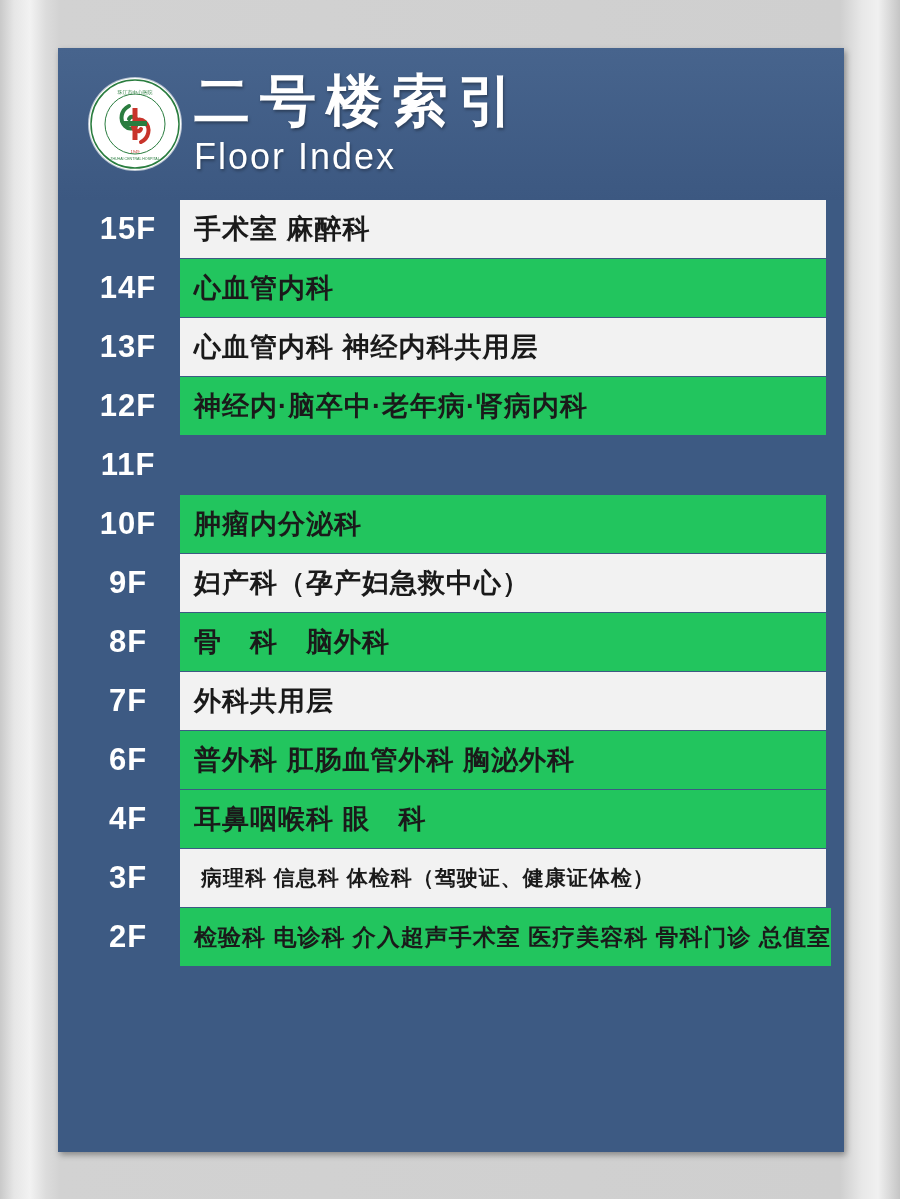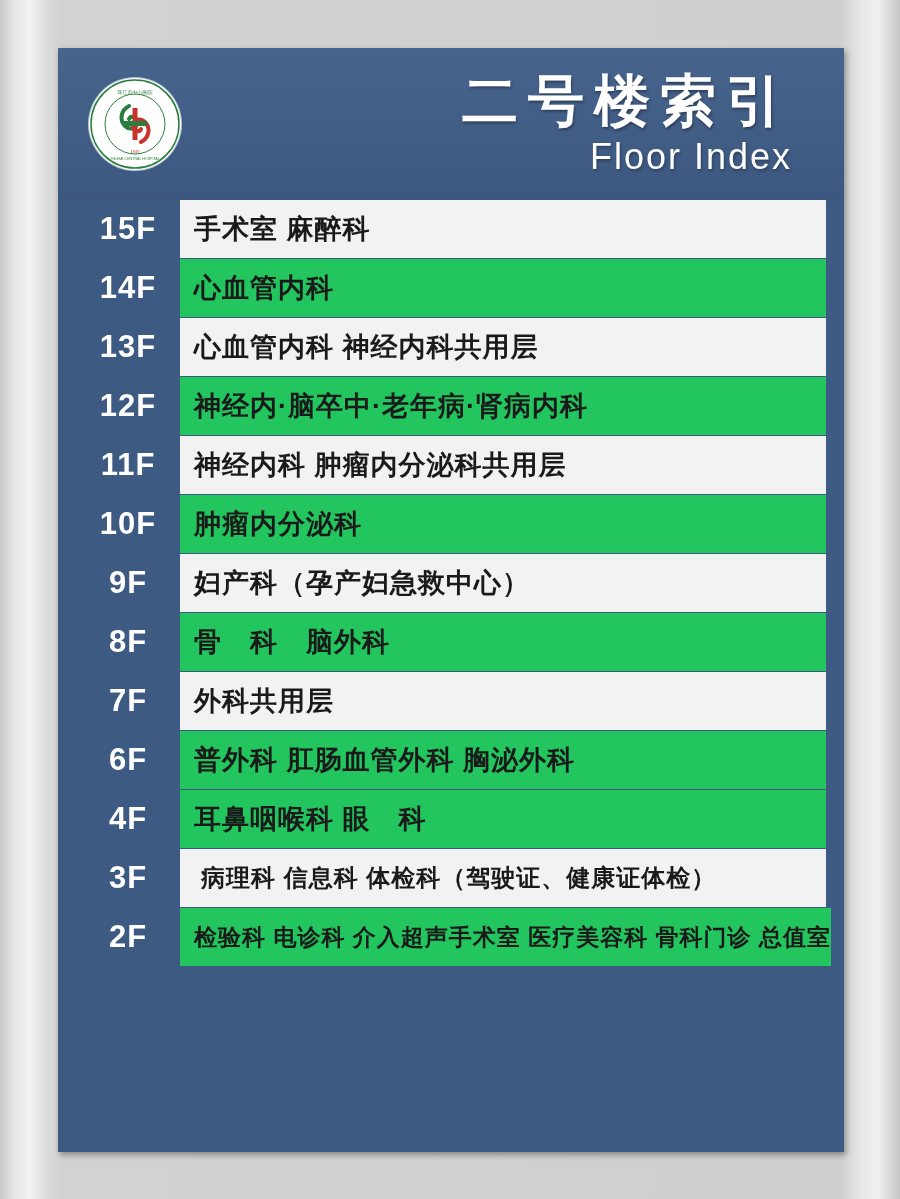--- a/index.html
+++ b/index.html
@@ -70,21 +70,21 @@
   }
   .logo .ring2 {
     position: absolute;
     inset: 9px;
     border-radius: 50%;
     border: 1px solid #2a7d3f;
   }
   .logo svg { position: absolute; inset: 0; }
   .titles {
     flex: 1;
-    text-align: right;
+    text-align: left;
     color: #ffffff;
     padding-right: 52px;
   }
   .title-cn {
     font-size: 56px;
     font-weight: bold;
     letter-spacing: 10px;
     line-height: 64px;
     text-shadow: 1px 2px 3px rgba(0,0,0,0.35);
     font-family: "DejaVu Sans", "Liberation Sans", sans-serif;
@@ -131,21 +131,21 @@
     padding-left: 14px;
     font-size: 27px;
     font-weight: bold;
     color: #1a1a1a;
     letter-spacing: 1px;
     white-space: nowrap;
     font-family: Liberation Sans, sans-serif;
   }
   .row.light .dept { background: #f2f2f2; }
   .row.dark .dept { background: #22c55e; }
-  .row.sm .dept { font-size: 24px; padding-left: 21px; }
+  .row.sm .dept { font-size: 21px; padding-left: 21px; }
   .row.xs .dept { font-size: 23px; }
   .footer-bar {
     height: 60px;
     flex: none;
   }
 </style>
 </head>
 <body>
 
 <div class="board">
@@ -192,21 +192,20 @@
         <div class="dept">心血管内科  神经内科共用层</div>
       </div>
 
       <div class="row dark">
         <div class="floor">12F</div>
         <div class="dept">神经内·脑卒中·老年病·肾病内科</div>
       </div>
 
       <div class="row light">
         <div class="floor">11F</div>
-        <div class="dept">神经内科  肿瘤内分泌科共用层</div>
       </div>
 
       <div class="row dark">
         <div class="floor">10F</div>
         <div class="dept">肿瘤内分泌科</div>
       </div>
 
       <div class="row light">
         <div class="floor">9F</div>
         <div class="dept">妇产科（孕产妇急救中心）</div>

